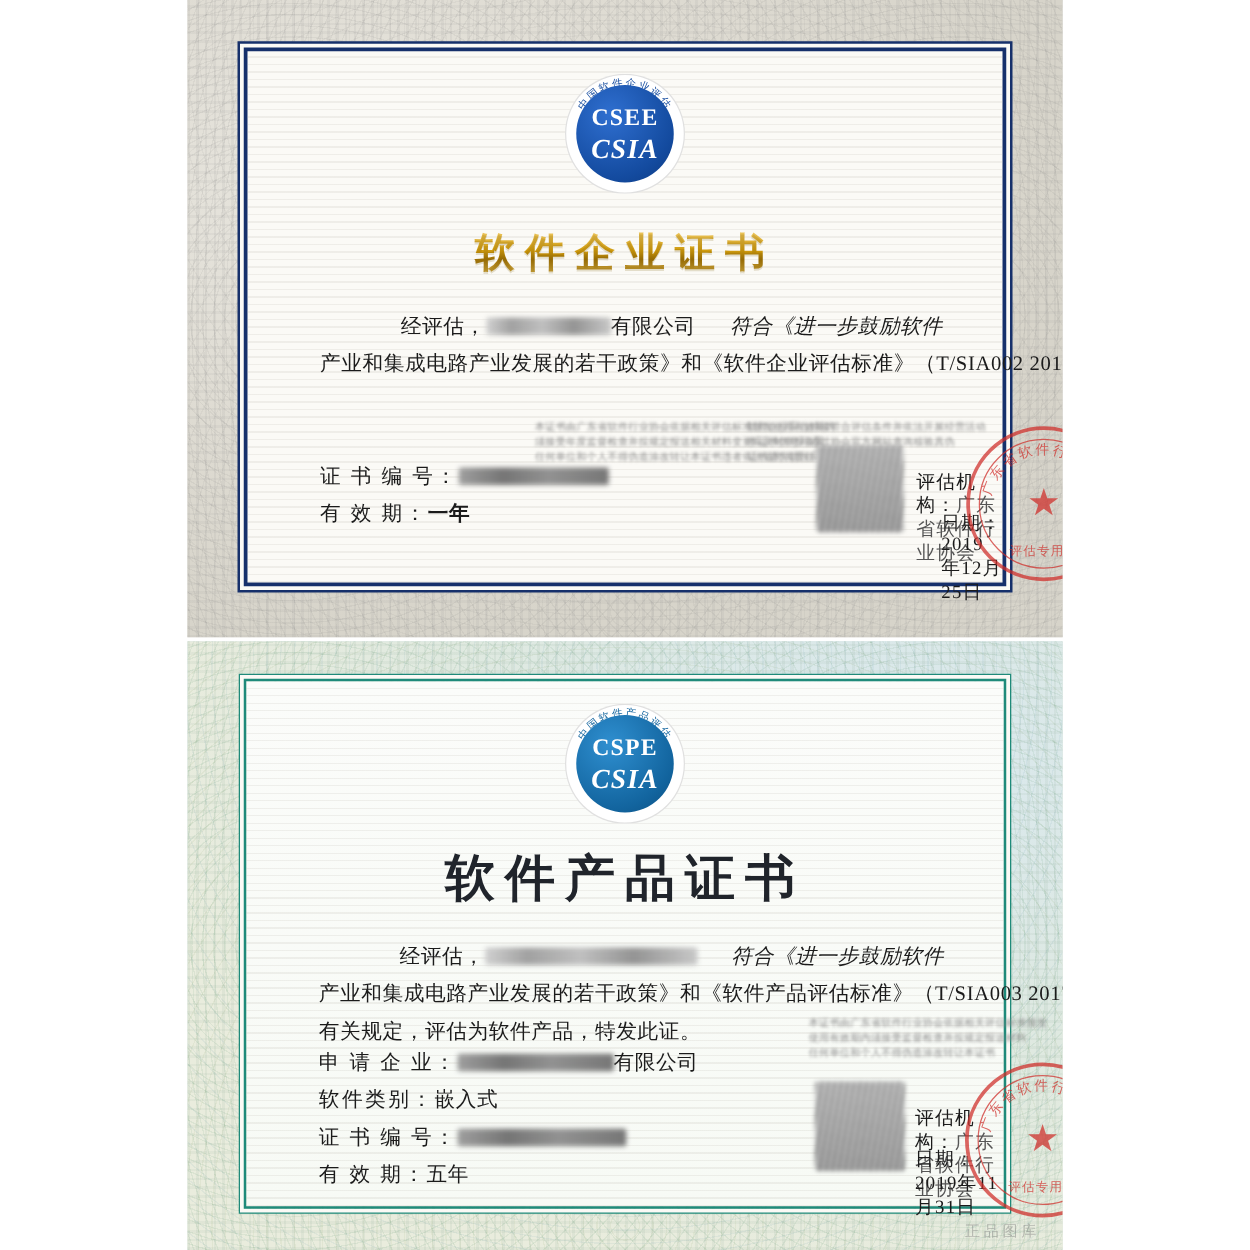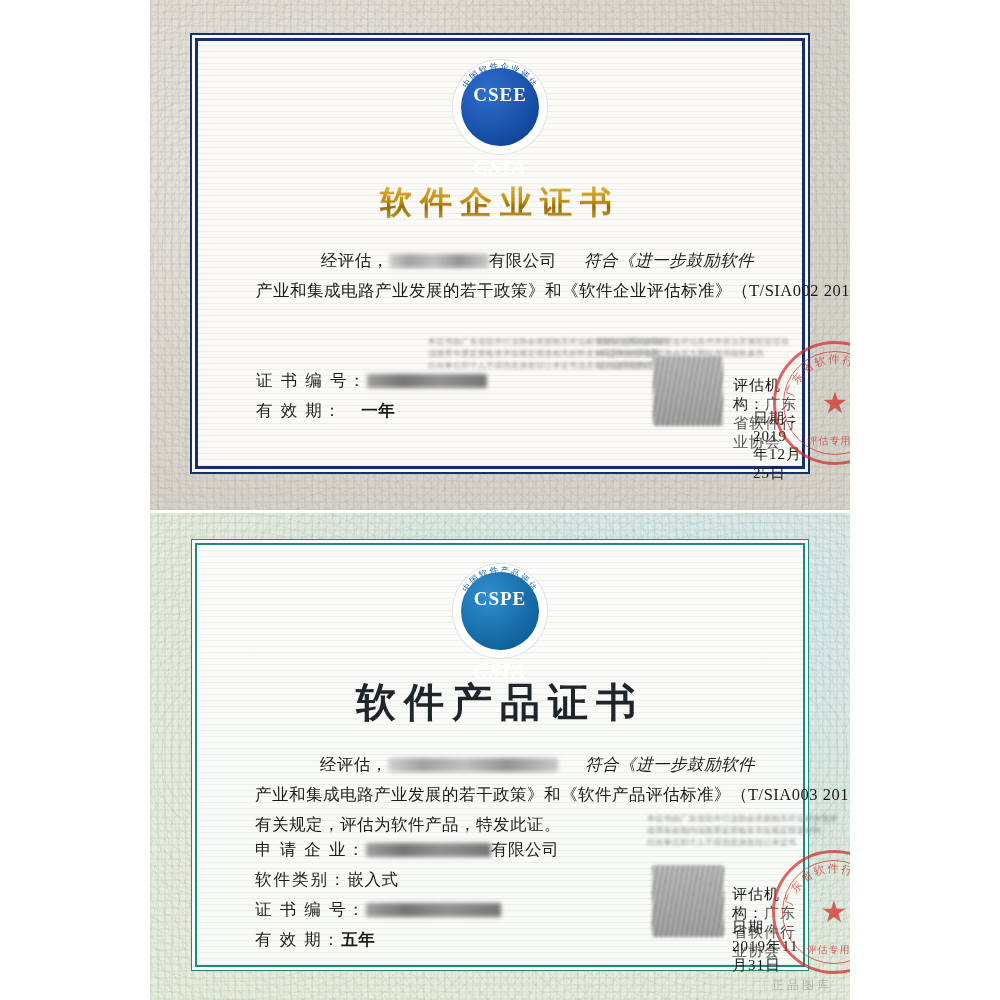--- a/index.html
+++ b/index.html
@@ -54,21 +54,21 @@
   
   .badge{position:absolute;left:50%;transform:translateX(-50%);width:96px;height:96px;}
   .badge .ring{position:absolute;inset:0;border-radius:50%;background:#ffffff;
     box-shadow:0 0 0 1px rgba(0,0,0,.12) inset;}
   .badge .ring-txt{position:absolute;inset:0;}
   .badge .core{position:absolute;left:9px;top:9px;width:78px;height:78px;border-radius:50%;
     background:radial-gradient(circle at 35% 30%, #2f6fd0, #134a9e 70%, #0d3a80);}
   .badge .core .l1{position:absolute;left:0;right:0;top:16px;text-align:center;color:#fff;
     font-size:19px;font-weight:bold;letter-spacing:1px;font-family:"Liberation Serif",serif;}
   .badge .core .l2{position:absolute;left:0;right:0;top:38px;text-align:center;color:#fff;
-    font-size:22px;font-weight:bold;font-style:italic;letter-spacing:1px;font-family:"Liberation Serif",serif;margin-top:48px;}
+    font-size:22px;font-weight:bold;font-style:italic;letter-spacing:1px;font-family:"Liberation Serif",serif;}
   .badge .core.teal{background:radial-gradient(circle at 35% 30%, #2f8fd0, #12649e 70%, #0c4f80);}
 
   
   .title{position:absolute;left:0;right:0;text-align:center;font-family:"Liberation Serif",serif;
     font-weight:bold;letter-spacing:8px;}
   .title-gold{font-size:32px;
     color:#d6a312;
     background:linear-gradient(180deg,#f3d173 0%,#cf9a0d 45%,#9c6f05 60%,#e8c35e 100%);
     -webkit-background-clip:text;background-clip:text;-webkit-text-fill-color:transparent;
     text-shadow:0 1px 0 rgba(120,90,0,.18);}
@@ -161,21 +161,21 @@
         软件企业应当持续符合评估条件并依法开展经营活动<br>
         本证书信息可通过协会官方网站查询核验真伪<br>
         证书遗失损毁应当及时申请补办
       </div>
 
       <div class="body" style="top:325px;">
         <div class="row">
           <span class="label">证 书 编 号：</span><span class="redacted dark" style="width:120px;"></span>
         </div>
         <div class="row">
-          <span class="label">有 效 期：</span><span style="font-weight:bold;margin-left:19px;">一年</span>
+          <span class="label">有 效 期：</span><span style="font-weight:bold;">一年</span>
         </div>
       </div>
 
       <div class="smudge" style="left:455px;top:315px;width:70px;height:70px;"></div>
 
       <div class="sigline" style="left:535px;top:335px;">
         <span>评估机构：</span><span style="color:#555;">广东省软件行业协会</span>
       </div>
       <div class="sigline" style="left:535px;top:368px;margin-left:20px;">
         <span>日期：</span><span>2019</span><span>年</span><span>12</span><span>月</span><span>25</span><span>日</span>
@@ -246,21 +246,21 @@
         <div class="row">
           <span class="label">申 请 企 业：</span><span class="redacted dark" style="width:125px;"></span><span>有限公司</span>
         </div>
         <div class="row">
           <span class="label">软件类别：</span><span>嵌入式</span>
         </div>
         <div class="row">
           <span class="label">证 书 编 号：</span><span class="redacted dark" style="width:135px;"></span>
         </div>
         <div class="row">
-          <span class="label">有 效 期：</span><span style="font-weight:bold;">五年</span>
+          <span class="label">有 效 期：</span><span style="font-weight:normal;">五年</span>
         </div>
       </div>
 
       <div class="smudge" style="left:455px;top:320px;width:72px;height:72px;"></div>
 
       <div class="sigline" style="left:535px;top:340px;">
         <span>评估机构：</span><span style="color:#555;">广东省软件行业协会</span>
       </div>
       <div class="sigline" style="left:535px;top:373px;">
         <span>日期：</span><span>2019</span><span>年</span><span>11</span><span>月</span><span>31</span><span>日</span>

